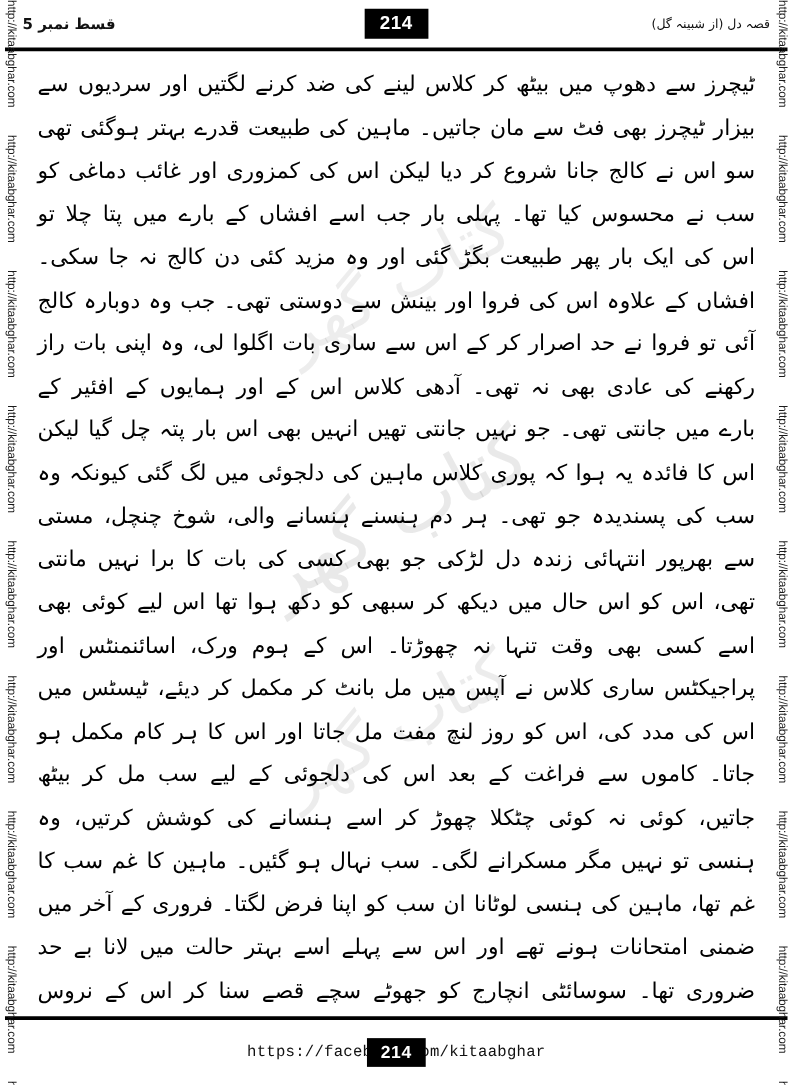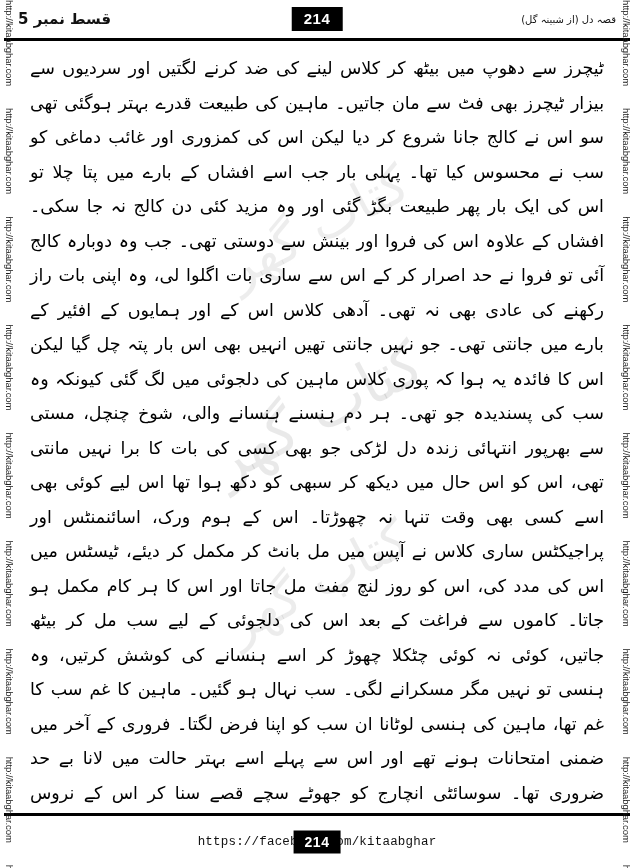--- a/index.html
+++ b/index.html
@@ -39,21 +39,21 @@
   }
   .header-title {
     font-family: "DejaVu Sans", sans-serif;
     font-size: 10px;
     color: #111;
     white-space: nowrap;
     letter-spacing: -0.2px;
   }
   .header-episode {
     font-family: "DejaVu Sans", sans-serif;
-    font-size: 15px;
+    font-size: 12px;
     color: #111;
     white-space: nowrap;
     font-weight: 600;
   }
   .page-badge {
     position: absolute;
     left: 50%;
     top: 50%;
     transform: translate(-50%, -50%);
     background: #000000;

